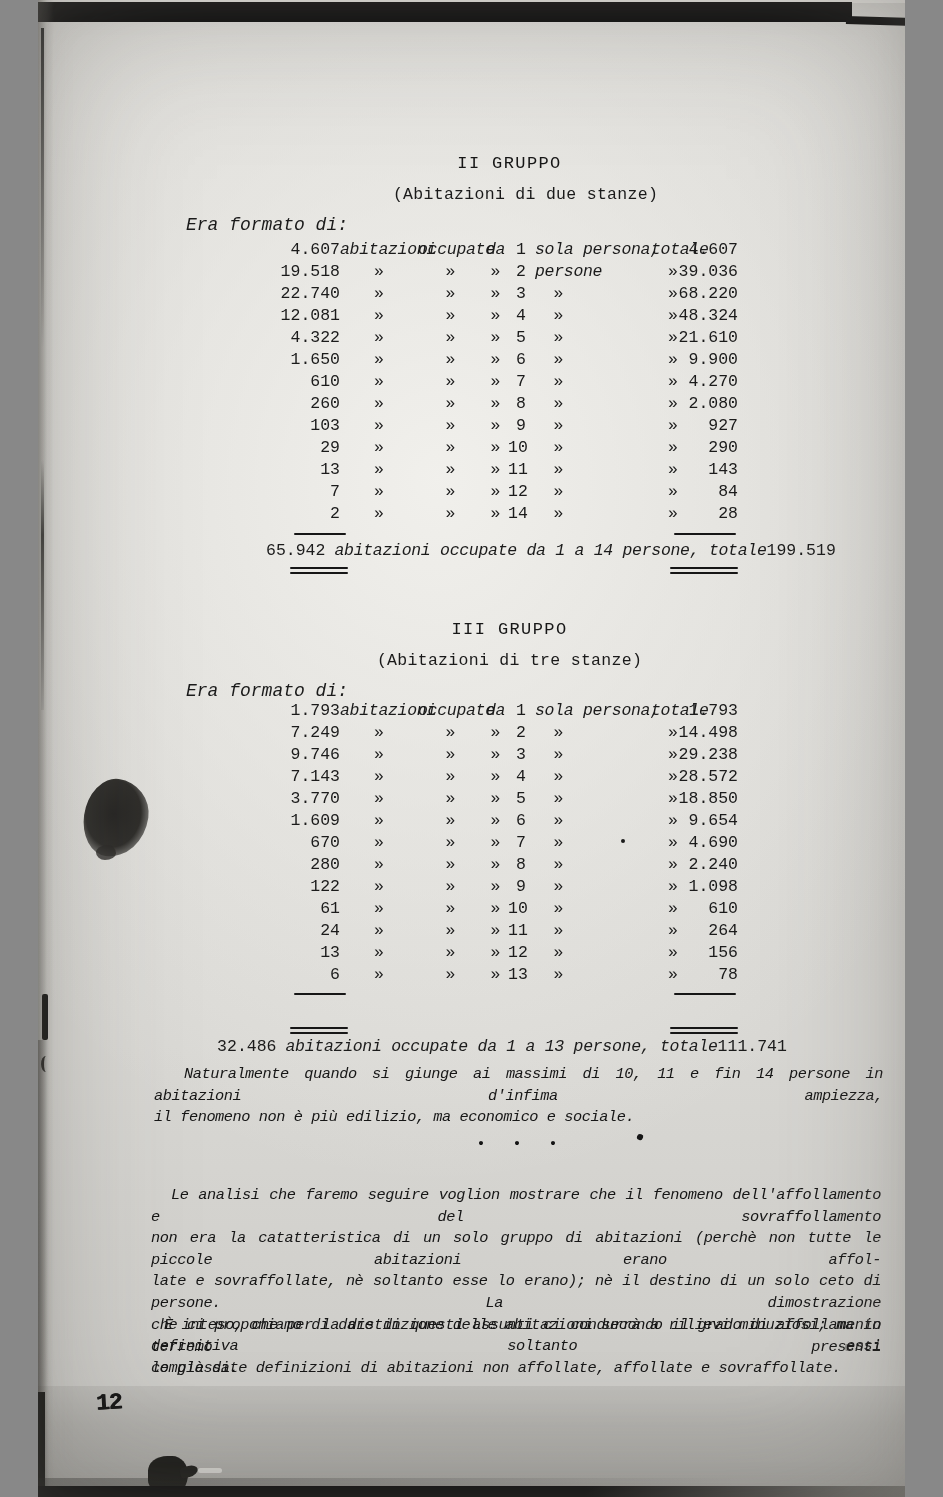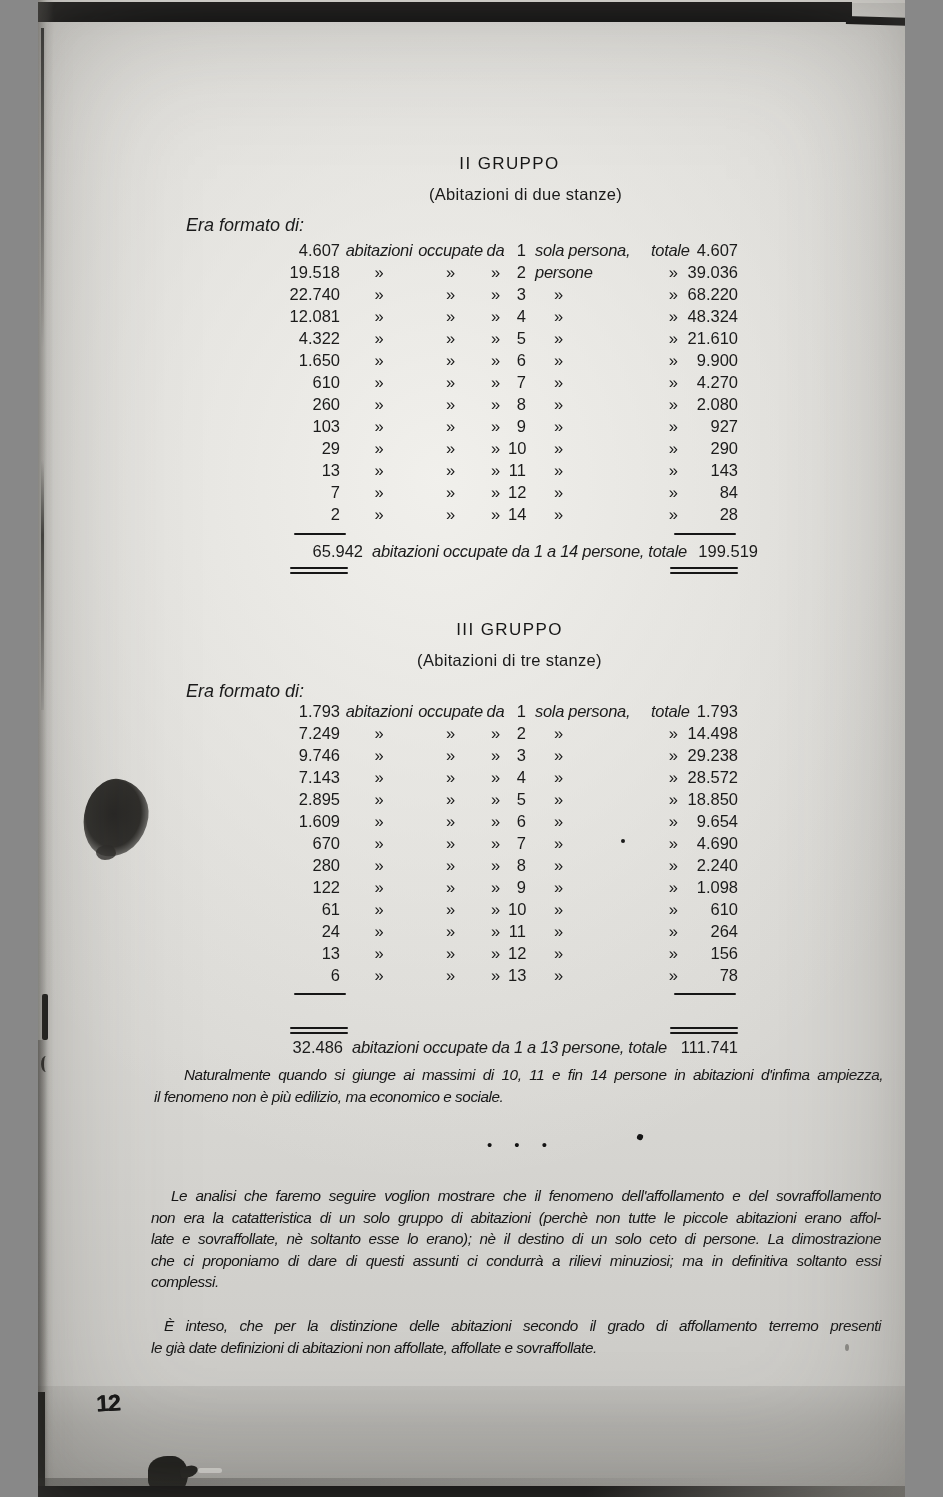--- a/index.html
+++ b/index.html
@@ -2,21 +2,21 @@
 <html><head>
 <meta charset="utf-8">
 <style>
   html,body{margin:0;padding:0;background:#888;}
   .page{
     position:relative;width:867px;height:1497px;overflow:hidden;
     margin:0 auto;
     background:
       radial-gradient(ellipse 820px 980px at 46% 32%, rgba(242,241,237,.95), rgba(242,241,237,0) 72%),
       linear-gradient(to bottom,#dbdad6 0%,#d9d8d4 70%,#cfceca 90%,#c7c6c2 100%);
-    font-family:Liberation Sans, sans-serif;color:#1b1b1b;
+    font-family:Liberation Mono, monospace;color:#1b1b1b;
   }
   .page::after{
     content:"";position:absolute;inset:0;pointer-events:none;
     box-shadow:inset 0 0 150px rgba(92,90,84,.38), inset 0 0 36px rgba(120,118,112,.18);
   }
   .abs{position:absolute;}
 
   
   .top-strip{top:0;left:0;width:943px;height:3px;background:#efeeea;}
   .top-bar-thick{top:2px;left:0;width:814px;height:20px;background:#0d0d0d;}
@@ -76,21 +76,21 @@
   .essay .pline:first-child{text-indent:20px;}
   .closing{left:113px;top:1315px;width:730px;}
   .closing .pline:first-child{text-indent:13px;}
 
   .sep{left:12px;top:1136px;width:943px;text-align:center;font-size:15px;letter-spacing:9px;color:#141414;}
   .pagenum{left:58px;top:1390px;font-size:23px;font-weight:bold;color:#141414;transform:rotate(-3deg);text-shadow:.6px 0 0 #141414;letter-spacing:-1px;}
 
   
   .s1-title{top:154px;} .s1-subtitle{top:185px;margin-left:16px;} .s1-intro{top:215px;} .s1-table{top:239px;}
   .s1-ruleA-l{top:533px;left:256px;width:52px;} .s1-ruleA-r{top:533px;left:636px;width:62px;}
-  .s1-total{top:540px;margin-left:20px;}
+  .s1-total{top:540px;}
   .s1-dbl1-l{top:567px;left:252px;width:58px;} .s1-dbl2-l{top:572px;left:252px;width:58px;}
   .s1-dbl1-r{top:567px;left:632px;width:68px;} .s1-dbl2-r{top:572px;left:632px;width:68px;}
 
   .s2-title{top:620px;} .s2-subtitle{top:651px;} .s2-intro{top:681px;} .s2-table{top:700px;}
   .s2-ruleA-l{top:993px;left:256px;width:52px;} .s2-ruleA-r{top:993px;left:636px;width:62px;}
   .s2-total{top:1036px;justify-content:center;}
   .s2-dbl1-l{top:1027px;left:252px;width:58px;} .s2-dbl2-l{top:1032px;left:252px;width:58px;}
   .s2-dbl1-r{top:1027px;left:632px;width:68px;} .s2-dbl2-r{top:1032px;left:632px;width:68px;}
 </style>
 </head>
@@ -306,21 +306,21 @@
         <div class="tcell c0">7.143</div>
         <div class="tcell c1 guill">»</div>
         <div class="tcell c2 guill">»</div>
         <div class="tcell c3 guill">»</div>
         <div class="tcell c4">4</div>
         <div class="tcell c5 guill">»</div>
         <div class="tcell c6 guill">»</div>
         <div class="tcell c7">28.572</div>
       </div>
       <div class="trow">
-        <div class="tcell c0">2.895</div>
+        <div class="tcell c0">3.770</div>
         <div class="tcell c1 guill">»</div>
         <div class="tcell c2 guill">»</div>
         <div class="tcell c3 guill">»</div>
         <div class="tcell c4">5</div>
         <div class="tcell c5 guill">»</div>
         <div class="tcell c6 guill">»</div>
         <div class="tcell c7">18.850</div>
       </div>
       <div class="trow">
         <div class="tcell c0">1.609</div>

